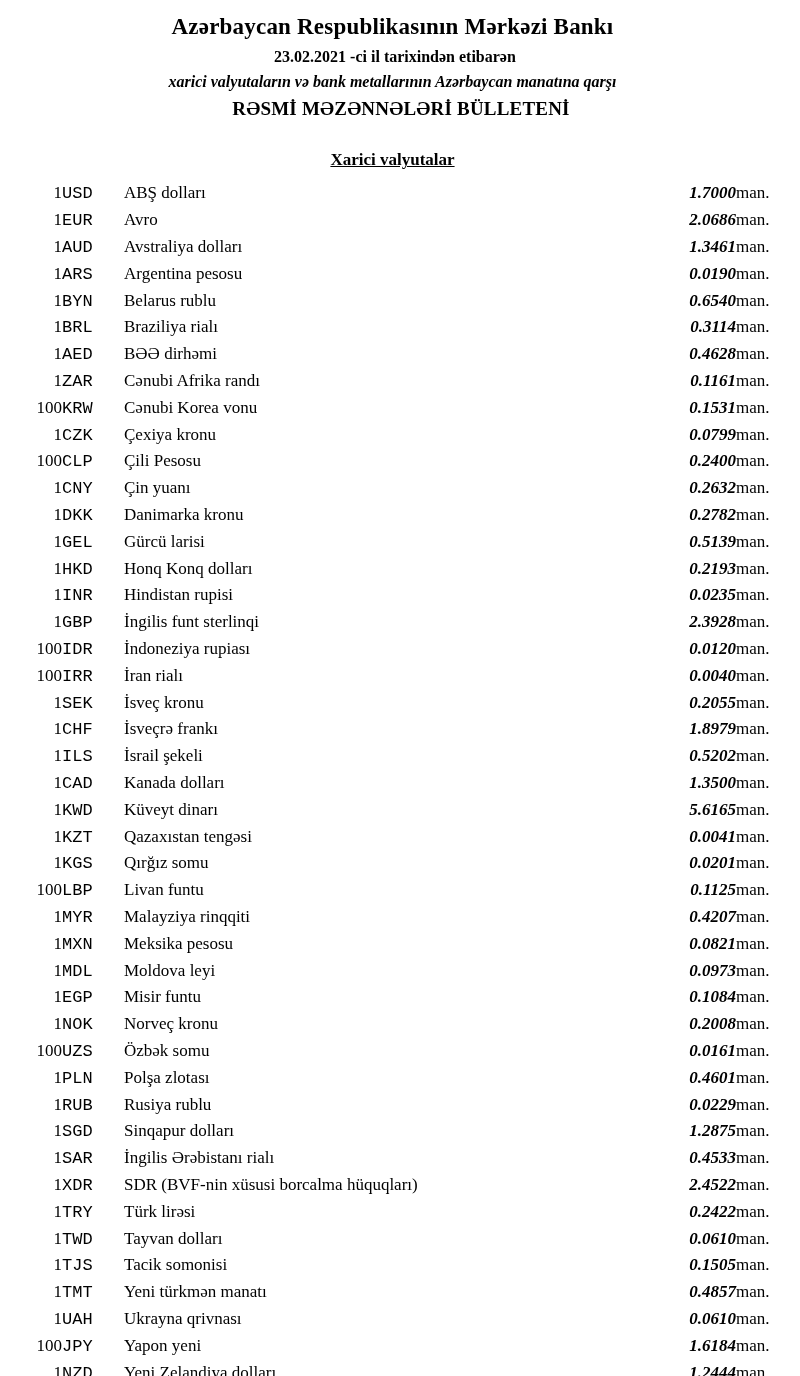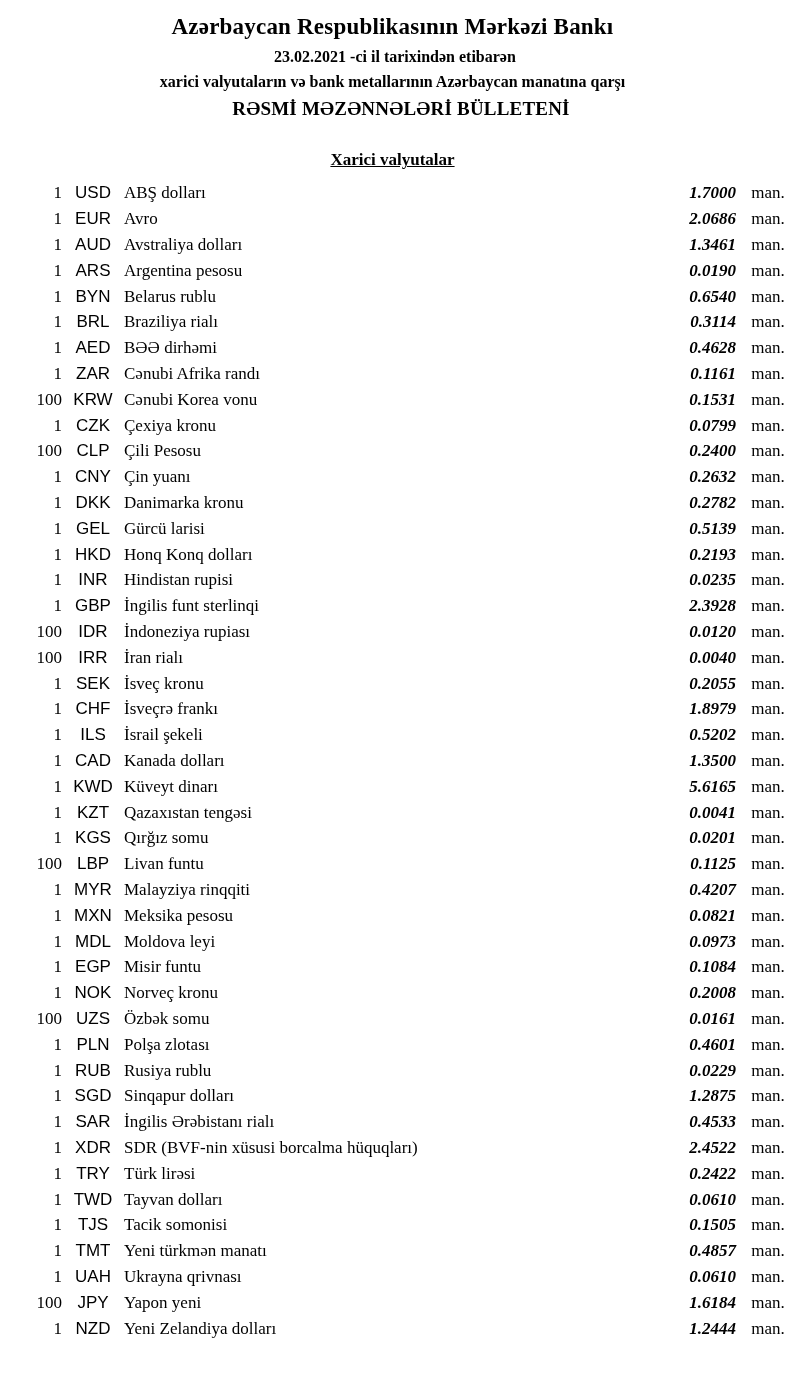--- a/index.html
+++ b/index.html
@@ -31,20 +31,21 @@
   }
   .date-line {
     font-size: 16px;
     font-weight: bold;
     margin: 0 0 7px 5px;
   }
   .subtitle-line {
     font-size: 16px;
     font-weight: bold;
     margin: 0 0 7px 0;
+    font-style: italic;
   }
   .bulletin-line {
     font-size: 19px;
     font-weight: bold;
     margin: 0 0 6px 17px;
     letter-spacing: 0.2px;
   }
   .section-title {
     text-align: center;
     font-size: 17px;
@@ -65,39 +66,39 @@
     white-space: nowrap;
   }
   td.qty {
     width: 62px;
     text-align: right;
     padding-right: 8px;
     font-family: "Liberation Serif", "DejaVu Serif", serif;
   }
   td.code {
     width: 62px;
-    text-align: center;
-    font-family: Liberation Sans, sans-serif;
+    text-align: left;
+    font-family: Liberation Mono, monospace;
   }
   td.name {
     padding-left: 16px;
     font-family: "Liberation Serif", "DejaVu Serif", serif;
   }
   td.value {
     width: 92px;
     text-align: right;
     font-style: italic;
     font-weight: bold;
     font-family: "Liberation Serif", "DejaVu Serif", serif;
     font-size: 16px;
     margin-top: 18px;
   }
   td.unit {
     width: 64px;
-    text-align: center;
+    text-align: left;
     padding-left: 10px;
     font-family: "Liberation Serif", "DejaVu Serif", serif;
     font-size: 17px;
   }
 </style>
 </head>
 <body>
 
 <div class="page">
 

